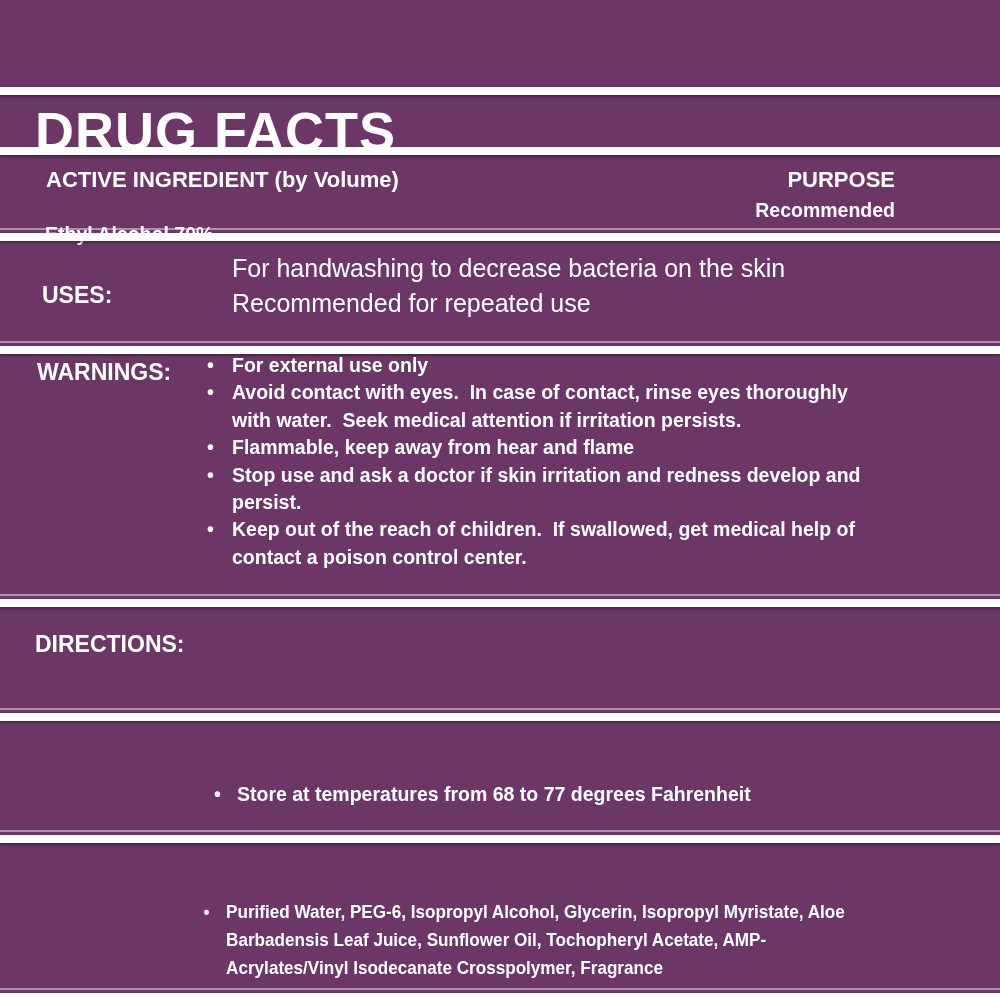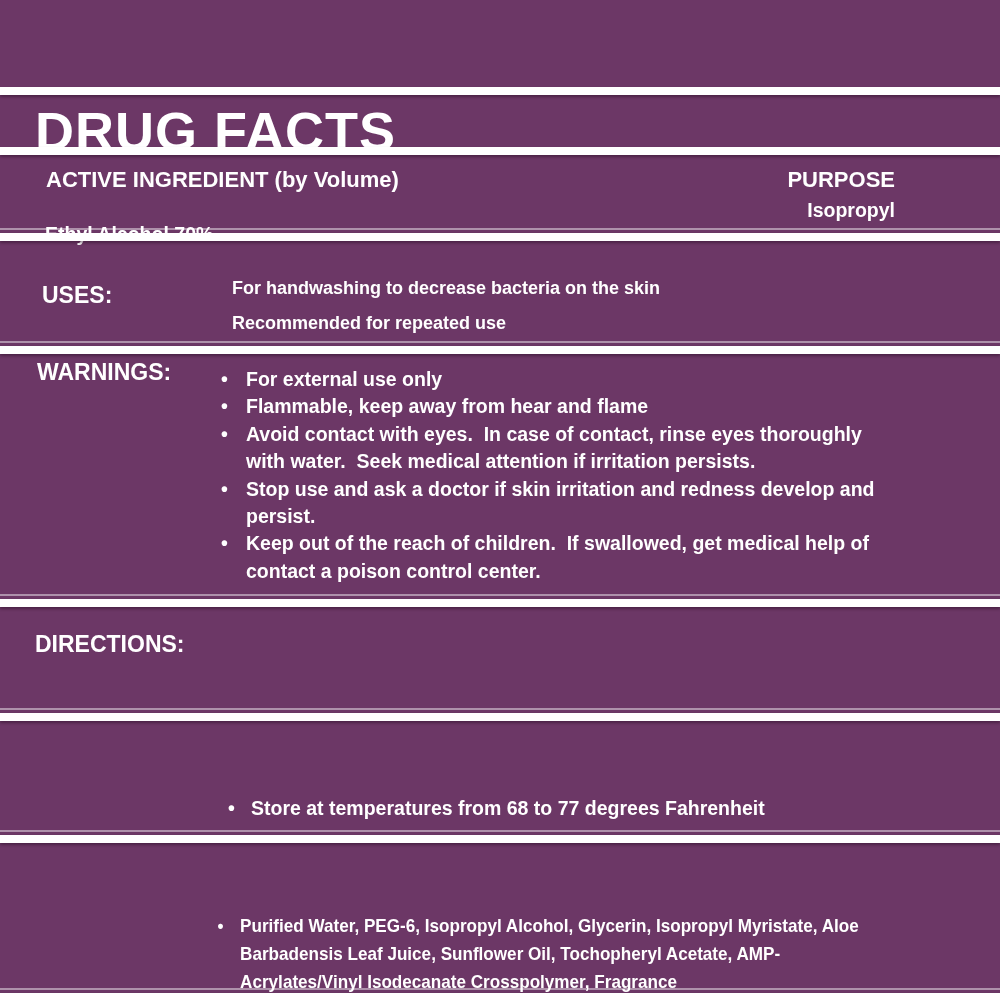--- a/index.html
+++ b/index.html
@@ -57,29 +57,28 @@
   #purpose-value{margin-top:3px;font-size:19.5px;line-height:26px;font-weight:bold;}
 
   #uses-heading{top:256px;left:42px;margin-top:25px;}
   #warnings-heading{top:358px;left:37px;}
   #directions-heading{top:630px;left:35px;}
   #other-heading{top:744px;left:37px;font-size:24px;}
   #inactive-heading{top:866px;left:37px;font-size:24px;}
 
   
   .body-text{
-    font-weight:bold;font-size:18px;
+    font-weight:normal;font-size:25px;
     white-space:pre-wrap;
-    margin-top:20px;
   }
   #uses-line-1{top:255px;left:232px;line-height:27px;}
   #uses-line-2{top:290px;left:232px;line-height:27px;}
 
   ul.bullets{
-    list-style:none;margin:14px;padding:0;
+    list-style:none;margin:0;padding:0;
   }
   ul.bullets li{
     position:relative;
     padding-left:29px;
     font-weight:bold;font-size:19.5px;line-height:27.4px;
     white-space:pre-wrap;
   }
   ul.bullets li::before{
     content:"\2022";
     position:absolute;left:4px;top:0;
@@ -105,21 +104,21 @@
   <div class="hbar" id="bar-1"></div>
 
   <h1 class="abs" id="page-title" style="margin:0;">DRUG FACTS</h1>
 
   <div class="hbar" id="bar-2"></div>
 
   <div class="abs sec-heading" id="active-heading">ACTIVE INGREDIENT (by Volume)</div>
   <div class="abs" id="active-value">Ethyl Alcohol 70%</div>
   <div class="abs" id="purpose-block">
     <div id="purpose-heading">PURPOSE</div>
-    <div id="purpose-value">Isopropyl</div>
+    <div id="purpose-value">Recommended</div>
   </div>
 
   <div class="divider" id="div-uses-top">
     <div class="faint"></div>
       <div class="gap"></div>
       <div class="solid"></div>
   </div>
 
   <div class="abs sec-heading" id="uses-heading">USES:</div>
   <div class="abs body-text" id="uses-line-1">For handwashing to decrease bacteria on the skin</div>
@@ -127,23 +126,23 @@
 
   <div class="divider" id="div-warnings-top">
     <div class="faint"></div>
       <div class="gap"></div>
       <div class="solid"></div>
   </div>
 
   <div class="abs sec-heading" id="warnings-heading">WARNINGS:</div>
   <ul class="abs bullets" id="warnings-list">
     <li>For external use only</li>
-    <li>Flammable, keep away from hear and flame</li>
     <li>Avoid contact with eyes.  In case of contact, rinse eyes thoroughly
 with water.  Seek medical attention if irritation persists.</li>
+    <li>Flammable, keep away from hear and flame</li>
     <li>Stop use and ask a doctor if skin irritation and redness develop and
 persist.</li>
     <li>Keep out of the reach of children.  If swallowed, get medical help of
 contact a poison control center.</li>
   </ul>
 
   <div class="divider" id="div-directions-top">
     <div class="faint"></div>
       <div class="gap"></div>
       <div class="solid"></div>

